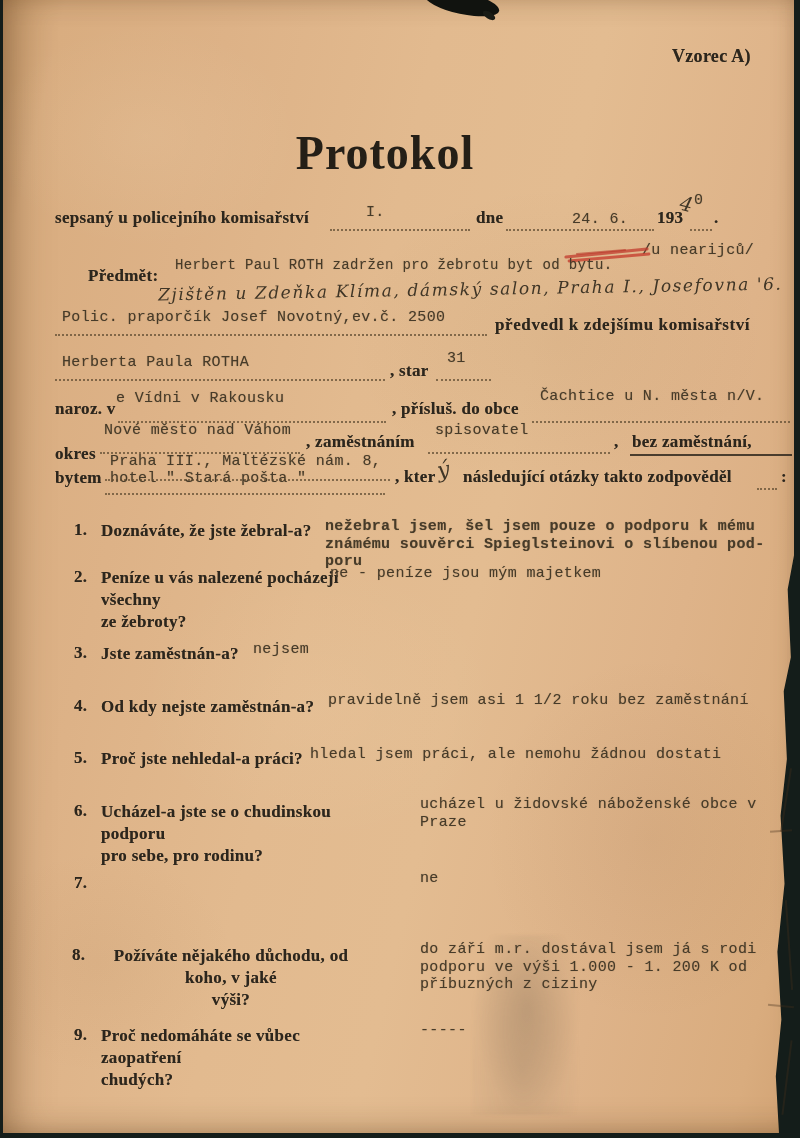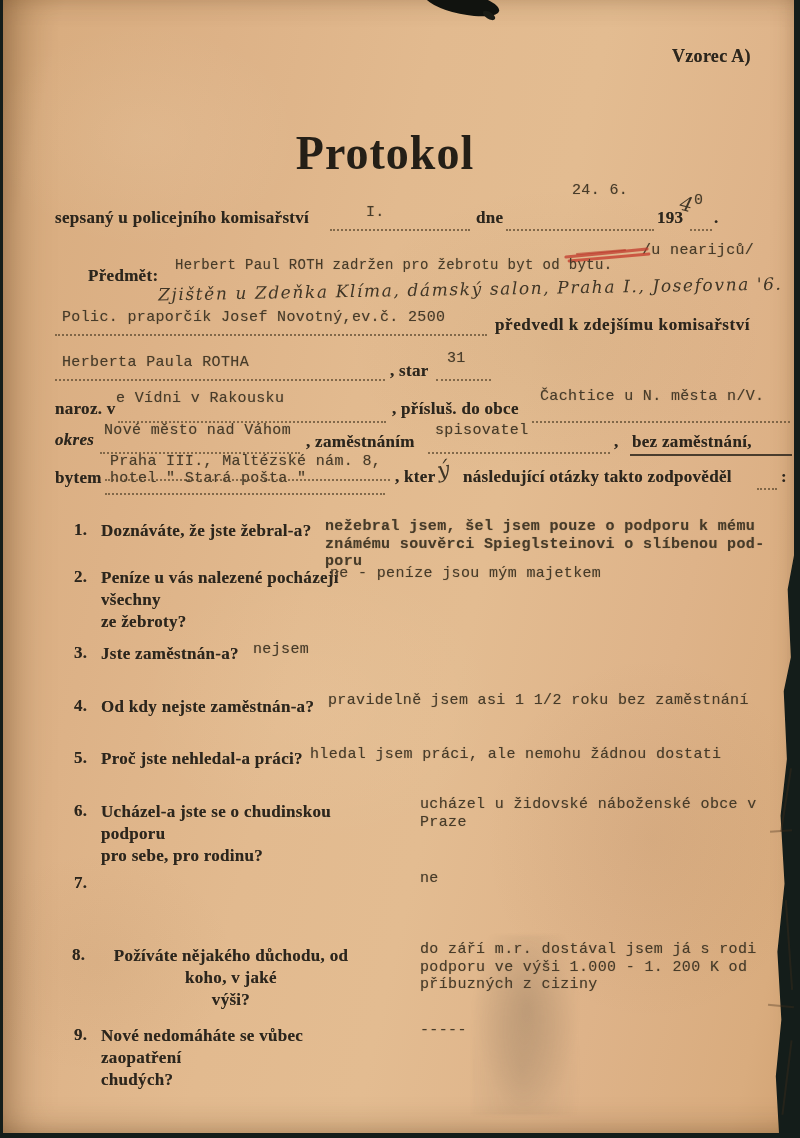--- a/index.html
+++ b/index.html
@@ -66,21 +66,21 @@
   <div id="ink-blob"></div>
 
   <span class="p" style="left:672px;top:46px;font-size:18px;">Vzorec A)</span>
   <div id="title">Protokol</div>
 
   <span class="p" style="left:55px;top:208px;">sepsaný u policejního komisařství</span>
   <div class="dot" style="left:330px;top:227px;width:140px;"></div>
   <span class="t" style="left:366px;top:204px;">I.</span>
   <span class="p" style="left:476px;top:208px;">dne</span>
   <div class="dot" style="left:506px;top:227px;width:148px;"></div>
-  <span class="t" style="left:572px;top:182px;">24. 6.</span>
+  <span class="t" style="left:572px;top:211px;">24. 6.</span>
   <span class="p" style="left:657px;top:208px;">193</span>
   <span class="h" style="left:680px;top:192px;font-size:20px;transform:rotate(14deg);">4</span>
   <span class="t" style="left:694px;top:192px;">0</span>
   <div class="dot" style="left:690px;top:227px;width:22px;"></div>
   <span class="p" style="left:714px;top:208px;">.</span>
 
   <span class="t" style="left:642px;top:242px;">/u nearijců/</span>
   <svg id="redmark" width="90" height="18">
     <path d="M3,12 L84,4" stroke="#c23b2e" stroke-width="3.2" stroke-linecap="round" opacity=".75" fill="none"></path>
     <path d="M6,16 L86,9" stroke="#c5402f" stroke-width="2.8" stroke-linecap="round" opacity=".8" fill="none"></path>
@@ -101,21 +101,21 @@
   <div class="dot" style="left:436px;top:377px;width:55px;"></div>
   <span class="t" style="left:447px;top:350px;">31</span>
 
   <span class="p" style="left:55px;top:399px;">naroz. v</span>
   <span class="t" style="left:116px;top:390px;font-family:Liberation Mono, monospace;">e Vídni v Rakousku</span>
   <div class="dot" style="left:118px;top:419px;width:268px;"></div>
   <span class="p" style="left:392px;top:399px;">, přísluš. do obce</span>
   <span class="t" style="left:540px;top:388px;">Čachtice u N. města n/V.</span>
   <div class="dot" style="left:532px;top:419px;width:258px;"></div>
 
-  <span class="p" style="left:55px;top:430px;font-style:italic;">okres</span>
+  <span class="p" style="left:55px;top:444px;">okres</span>
   <span class="t" style="left:104px;top:422px;">Nové město nad Váhom</span>
   <div class="dot" style="left:100px;top:450px;width:200px;"></div>
   <span class="p" style="left:306px;top:432px;">, zaměstnáním</span>
   <span class="t" style="left:435px;top:422px;">spisovatel</span>
   <div class="dot" style="left:428px;top:450px;width:182px;"></div>
   <span class="p" style="left:614px;top:432px;">,</span>
   <span class="p" style="left:632px;top:432px;">bez zaměstnání,</span>
   <div class="line" style="left:630px;top:454px;width:162px;height:2px;"></div>
 
   <span class="p" style="left:55px;top:468px;">bytem</span>
@@ -162,21 +162,21 @@
   <span class="t pre a" style="left:420px;top:870px;">ne</span>
 
   <span class="p" style="left:72px;top:945px;">8.</span>
   <span class="p pre q" style="left:101px;top:945px;text-align:center;">Požíváte nějakého důchodu, od koho, v jaké
 výši?</span>
   <span class="t pre a" style="left:420px;top:941px;">do září m.r. dostával jsem já s rodi
 podporu ve výši 1.000 - 1. 200 K od
 příbuzných z ciziny</span>
 
   <span class="p" style="left:74px;top:1025px;">9.</span>
-  <span class="p pre q" style="left:101px;top:1025px;">Nové nedomáháte se vůbec zaopatření
+  <span class="p pre q" style="left:101px;top:1025px;">Proč nedomáháte se vůbec zaopatření
 chudých?</span>
   <span class="t pre a" style="left:420px;top:1022px;">-----</span>
 
   <div class="crease" style="right:14px;top:768px;width:1.5px;height:64px;transform:rotate(9deg);"></div>
   <div class="crease" style="right:8px;top:830px;width:22px;height:1.5px;transform:rotate(-4deg);"></div>
   <div class="crease" style="right:11px;top:900px;width:1.5px;height:90px;transform:rotate(-4deg);"></div>
   <div class="crease" style="right:6px;top:1005px;width:26px;height:1.5px;transform:rotate(6deg);"></div>
   <div class="crease" style="right:13px;top:1040px;width:1.5px;height:75px;transform:rotate(7deg);"></div>
 
   <div id="smudge"></div>

